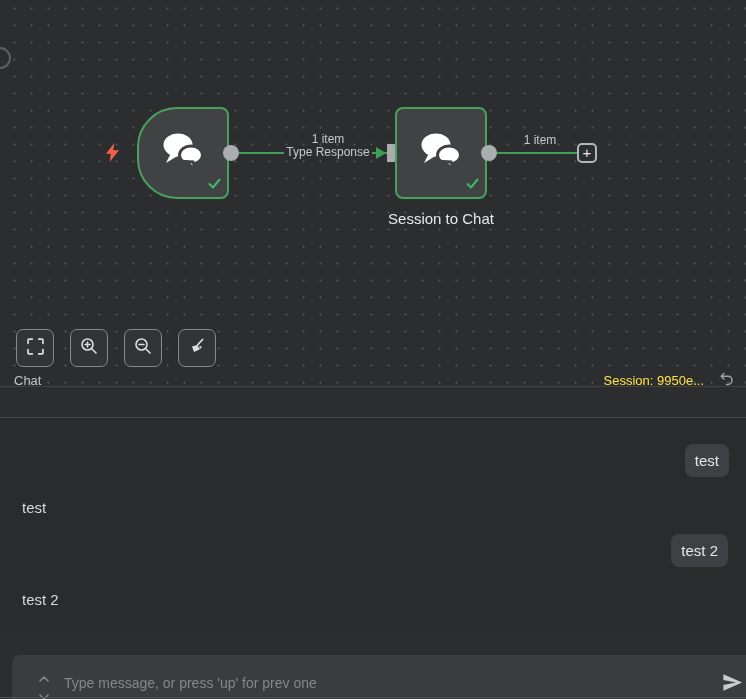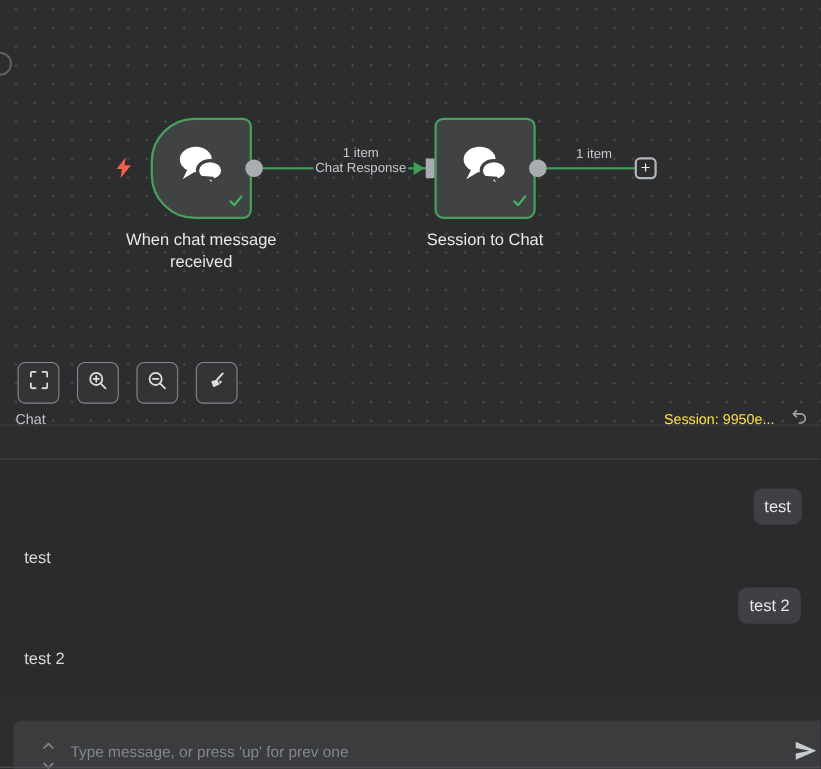--- a/index.html
+++ b/index.html
@@ -188,30 +188,29 @@
     </span>
   </div>
 
   <div class="conn-line line-1"></div>
   <div class="conn-arrow"></div>
   <div class="input-port"></div>
   <div class="output-dot dot-1"></div>
 
   <div class="conn1-labels">
     <span>1 item</span>
-    <span class="masked">Chat Response</span>
+    <span class="masked">Type Response</span>
   </div>
 
   <div class="conn-line line-2"></div>
   <div class="output-dot dot-2"></div>
   <div class="conn2-label">1 item</div>
 
   <div class="plus-btn">+</div>
 
-  <div class="node-label label-trigger">When chat message received</div>
   <div class="node-label label-regular">Session to Chat</div>
 
   <div class="canvas-toolbar">
     <div class="tool-btn">
       <span>
         <svg width="17" height="17" viewBox="0 0 16 16" fill="none" stroke="#dcdee0" stroke-width="1.6" stroke-linecap="round">
           <path d="M1 5 V2 Q1 1 2 1 H5"></path>
             <path d="M11 1 H14 Q15 1 15 2 V5"></path>
           <path d="M15 11 V14 Q15 15 14 15 H11"></path>
             <path d="M5 15 H2 Q1 15 1 14 V11"></path>

